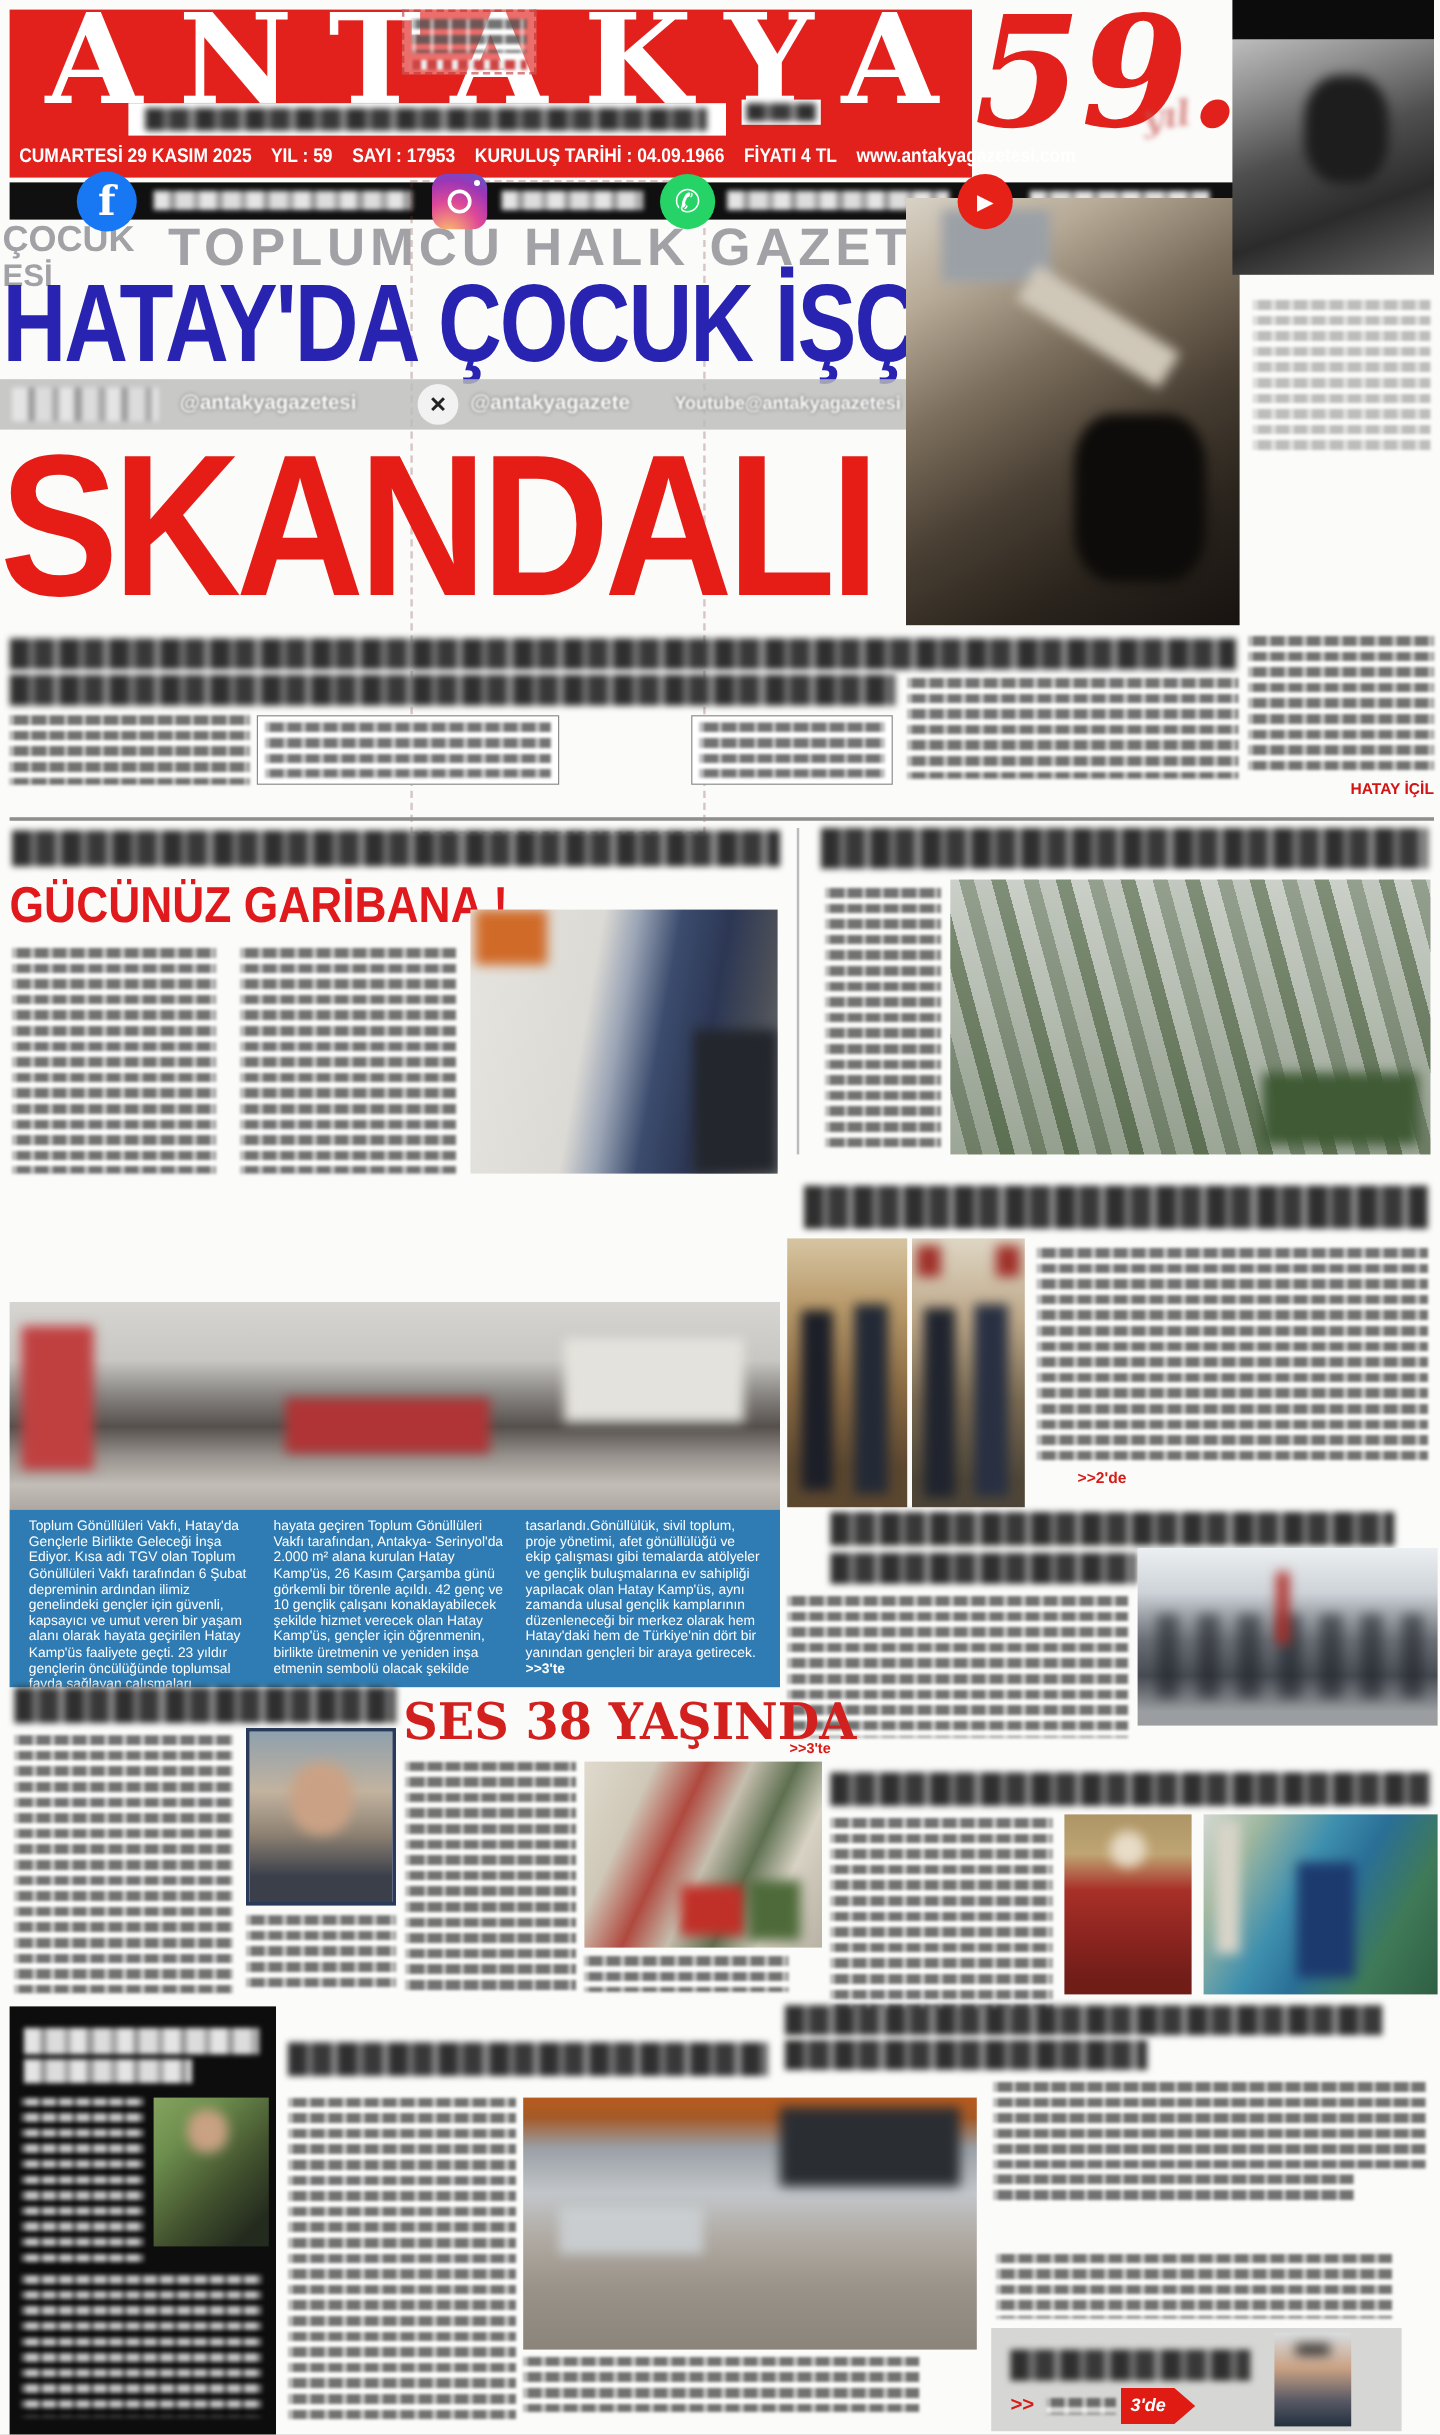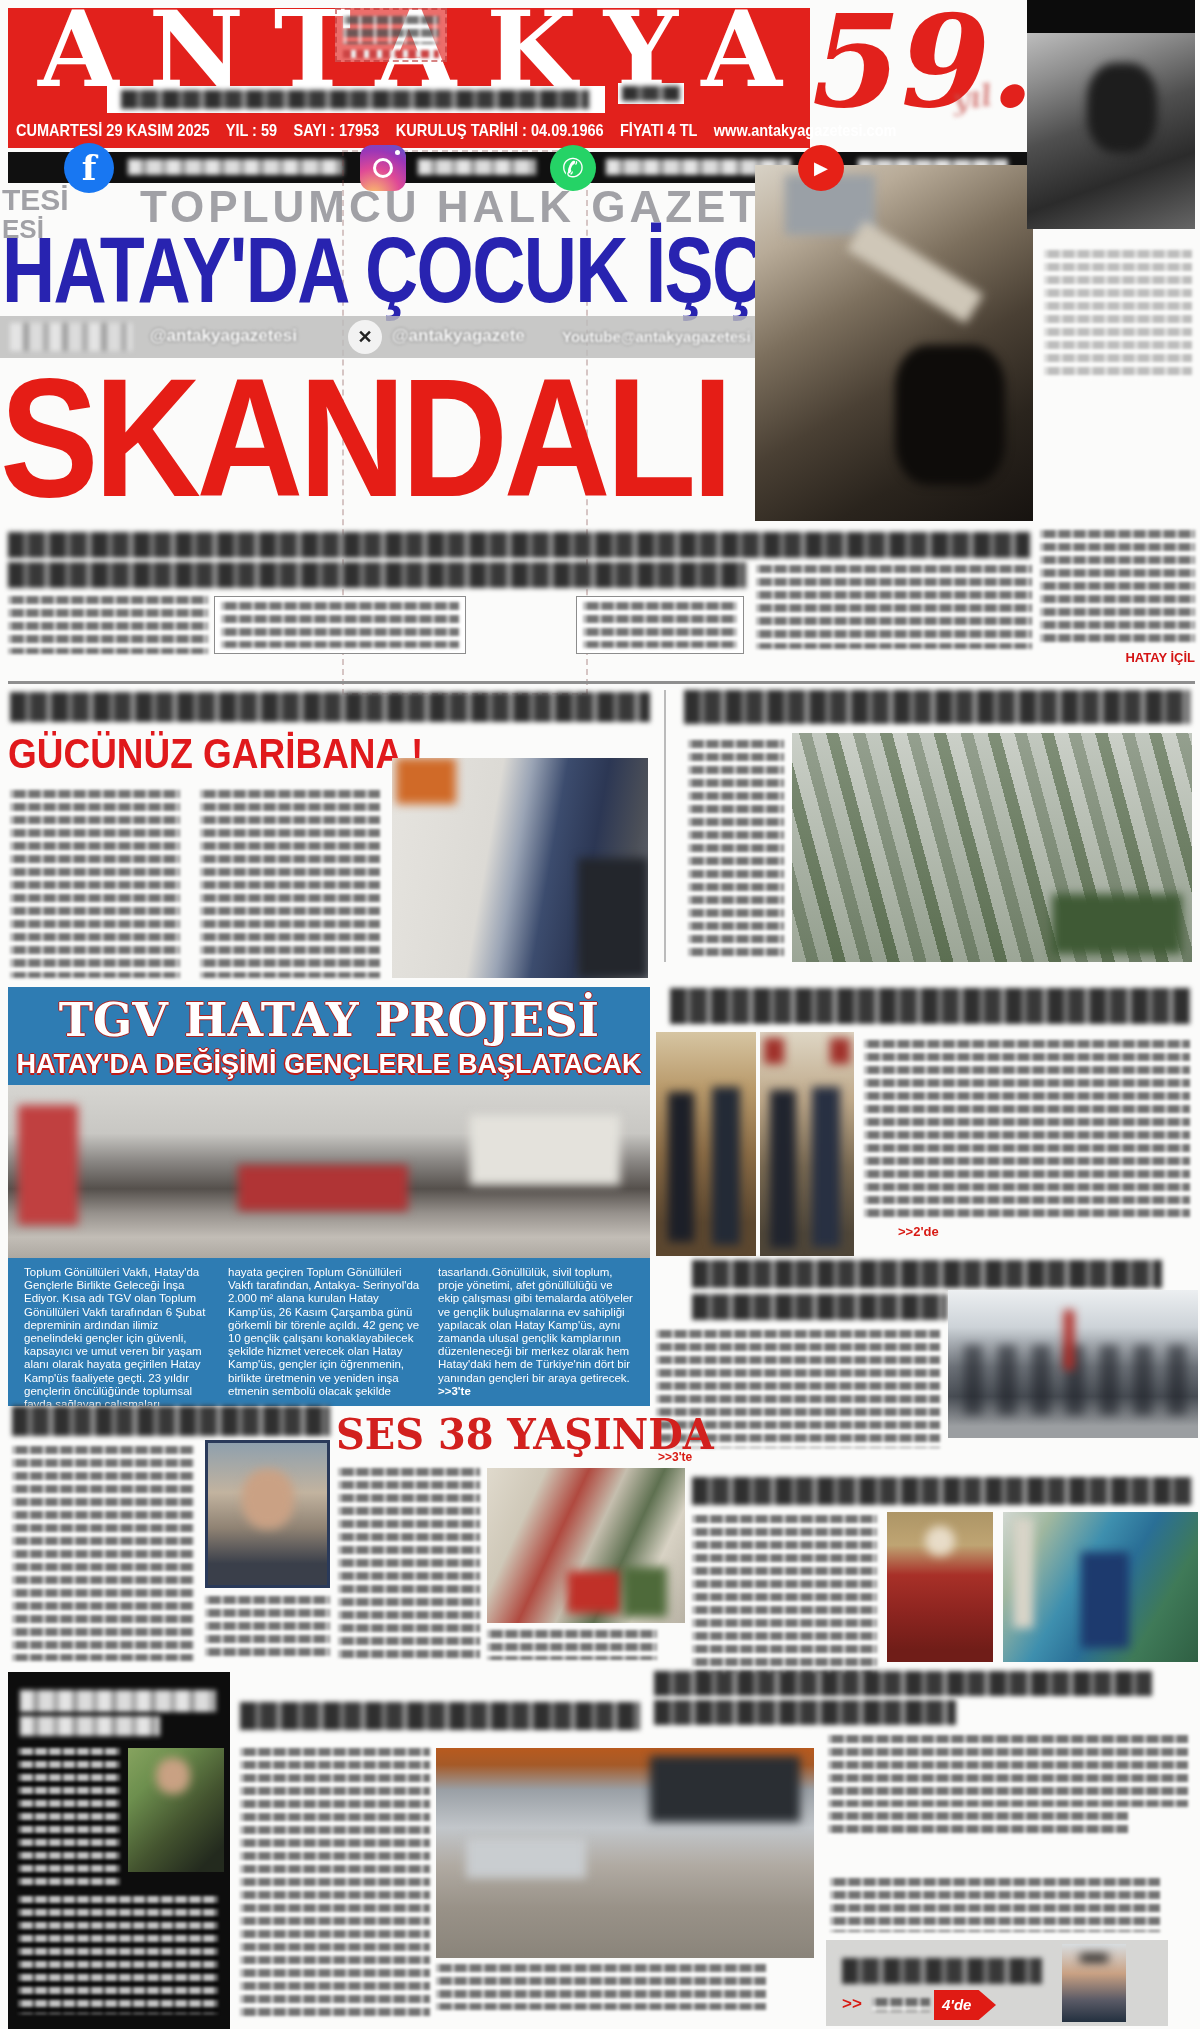--- a/index.html
+++ b/index.html
@@ -71,21 +71,21 @@
   <div class="abs icon-circle" style="left:550px;top:145px;width:46px;height:46px;background:#25d366;z-index:3">
     <span style="font-size:26px">✆</span>
   </div>
   <div class="abs btw" style="left:606px;top:159px;width:185px;height:16px"></div>
   <div class="abs icon-circle" style="left:798px;top:145px;width:46px;height:46px;background:#e62117;z-index:3">
     <span style="font-size:18px">▶</span>
   </div>
   <div class="abs btw" style="left:858px;top:159px;width:150px;height:16px"></div>
 
   <div class="abs ghosttext nowrap" style="left:140px;top:182px;font-size:44px;letter-spacing:4px">TOPLUMCU HALK GAZETE</div>
-  <div class="abs ghosttext" style="left:2px;top:183px;font-size:30px">TESİ</div>
+  <div class="abs ghosttext" style="left:2px;top:183px;font-size:30px">ÇOCUK</div>
   <div class="abs ghosttext" style="left:2px;top:214px;font-size:26px">ESİ</div>
   <div class="abs" style="left:342px;top:150px;width:246px;height:545px;border:2px dashed rgba(120,60,60,.28)"></div>
 
   <div class="abs nowrap" style="left:2px;top:220px;font-size:92px;font-weight:900;color:#2823b0;letter-spacing:-2px;line-height:100px;transform:scaleX(.8);transform-origin:left top">HATAY'DA ÇOCUK İŞÇİ</div>
 
   <div class="abs" style="left:0;top:316px;width:756px;height:42px;background:rgba(188,188,188,.82)">
     <div class="abs btw" style="left:10px;top:7px;width:122px;height:28px"></div>
     <span class="abs handle" style="left:150px;top:10px;font-size:17px">@antakyagazetesi</span>
     <span class="abs icon-circle" style="left:348px;top:4px;width:34px;height:34px;background:#f2f2f2">
       <span style="color:#222;font-size:18px;font-weight:bold">✕</span>
@@ -128,24 +128,20 @@
     <div class="frag" style="right:0;bottom:0;width:70px;height:120px;background:#23262c"></div>
   </div>
 
   <div class="abs" style="left:664px;top:690px;width:2px;height:272px;background:#bbb"></div>
   <div class="abs bt" style="left:684px;top:690px;width:506px;height:34px"></div>
   <div class="abs para" style="left:688px;top:740px;width:96px;height:218px"></div>
   <div class="abs photo" style="left:792px;top:733px;width:400px;height:229px;background:linear-gradient(180deg,rgba(160,170,155,.35),rgba(70,90,60,.45)),repeating-linear-gradient(75deg,#e2e4e0 0 14px,#8e9a88 14px 26px,#d4d8d2 26px 40px,#6e8064 40px 52px)">
     <div class="frag" style="right:10px;bottom:8px;width:130px;height:60px;background:#3f5a35"></div>
   </div>
 
-  <div class="abs" style="left:8px;top:987px;width:642px;height:98px;background:#2e7cb3">
-    <div class="serif" style="text-align:center;margin-top:6px;font-size:46px;font-weight:bold;color:#fff;text-shadow:1px 0 #b02320,-1px 0 #b02320,0 1px #b02320,0 -1px #b02320">TGV HATAY PROJESİ</div>
-    <div style="text-align:center;margin-top:2px;font-size:27px;font-weight:900;color:#fff;text-shadow:1.5px 0 #c01b16,-1.5px 0 #c01b16,0 1.5px #c01b16,0 -1.5px #c01b16">HATAY'DA DEĞİŞİMİ GENÇLERLE BAŞLATACAK</div>
-  </div>
   <div class="abs photo" style="left:8px;top:1085px;width:642px;height:173px;background:linear-gradient(180deg,#d6d5d1 0%,#c8c7c3 28%,#8a8784 44%,#55504c 60%,#96918c 74%,#c2bdb6 88%,#ada8a1 100%)">
     <div class="frag" style="left:10px;top:20px;width:60px;height:120px;background:#c04040"></div>
     <div class="frag" style="left:230px;top:80px;width:170px;height:46px;background:#b03435"></div>
     <div class="frag" style="right:30px;top:30px;width:150px;height:70px;background:#e4e2dc"></div>
   </div>
   <div class="abs" style="left:8px;top:1258px;width:642px;height:148px;background:#2e7cb3;color:#fff">
     <div class="abs" style="left:16px;top:8px;width:190px;font-size:11.5px;line-height:13.2px">Toplum Gönüllüleri Vakfı, Hatay'da Gençlerle Birlikte Geleceği İnşa Ediyor. Kısa adı TGV olan Toplum Gönüllüleri Vakfı tarafından 6 Şubat depreminin ardından ilimiz genelindeki gençler için güvenli, kapsayıcı ve umut veren bir yaşam alanı olarak hayata geçirilen Hatay Kamp'üs faaliyete geçti. 23 yıldır gençlerin öncülüğünde toplumsal fayda sağlayan çalışmaları</div>
     <div class="abs" style="left:220px;top:8px;width:196px;font-size:11.5px;line-height:13.2px">hayata geçiren Toplum Gönüllüleri Vakfı tarafından, Antakya- Serinyol'da 2.000 m² alana kurulan Hatay Kamp'üs, 26 Kasım Çarşamba günü görkemli bir törenle açıldı. 42 genç ve 10 gençlik çalışanı konaklayabilecek şekilde hizmet verecek olan Hatay Kamp'üs, gençler için öğrenmenin, birlikte üretmenin ve yeniden inşa etmenin sembolü olacak şekilde</div>
     <div class="abs" style="left:430px;top:8px;width:198px;font-size:11.5px;line-height:13.2px">
       <span>tasarlandı.Gönüllülük, sivil toplum, proje yönetimi, afet gönüllülüğü ve ekip çalışması gibi temalarda atölyeler ve gençlik buluşmalarına ev sahipliği yapılacak olan Hatay Kamp'üs, aynı zamanda ulusal gençlik kamplarının düzenleneceği bir merkez olarak hem Hatay'daki hem de Türkiye'nin dört bir yanından gençleri bir araya getirecek.</span>
@@ -221,19 +217,19 @@
 
   <div class="abs bt" style="left:654px;top:1671px;width:498px;height:25px"></div>
   <div class="abs bt" style="left:654px;top:1700px;width:302px;height:25px"></div>
   <div class="abs para" style="left:828px;top:1735px;width:360px;height:72px"></div>
   <div class="abs para" style="left:828px;top:1812px;width:300px;height:26px"></div>
   <div class="abs para" style="left:830px;top:1878px;width:330px;height:54px"></div>
   <div class="abs" style="left:826px;top:1940px;width:342px;height:86px;background:#d6d6d4">
     <div class="abs bt" style="left:16px;top:18px;width:200px;height:26px"></div>
     <span class="abs" style="left:16px;top:54px;color:#d81b14;font-weight:900;font-size:17px">&gt;&gt;</span>
     <div class="abs para" style="left:46px;top:58px;width:58px;height:14px"></div>
-    <span class="abs" style="left:108px;top:50px;width:62px;height:30px;background:#e01b14;color:#fff;font-weight:bold;font-style:italic;font-size:15px;line-height:30px;padding-left:8px;clip-path:polygon(0 0,72% 0,100% 50%,72% 100%,0 100%)">4'de</span>
+    <span class="abs" style="left:108px;top:50px;width:62px;height:30px;background:#e01b14;color:#fff;font-weight:bold;font-style:italic;font-size:15px;line-height:30px;padding-left:8px;clip-path:polygon(0 0,72% 0,100% 50%,72% 100%,0 100%)">3'de</span>
     <div class="abs photo" style="left:236px;top:4px;width:64px;height:78px;background:linear-gradient(180deg,#d8dde0 0%,#c9a183 38%,#5a5a66 72%,#23303f 100%)">
       <div class="frag" style="left:18px;top:10px;width:28px;height:8px;background:#1a1a1a"></div>
     </div>
   </div>
 
 </div>
 
 </body></html>

